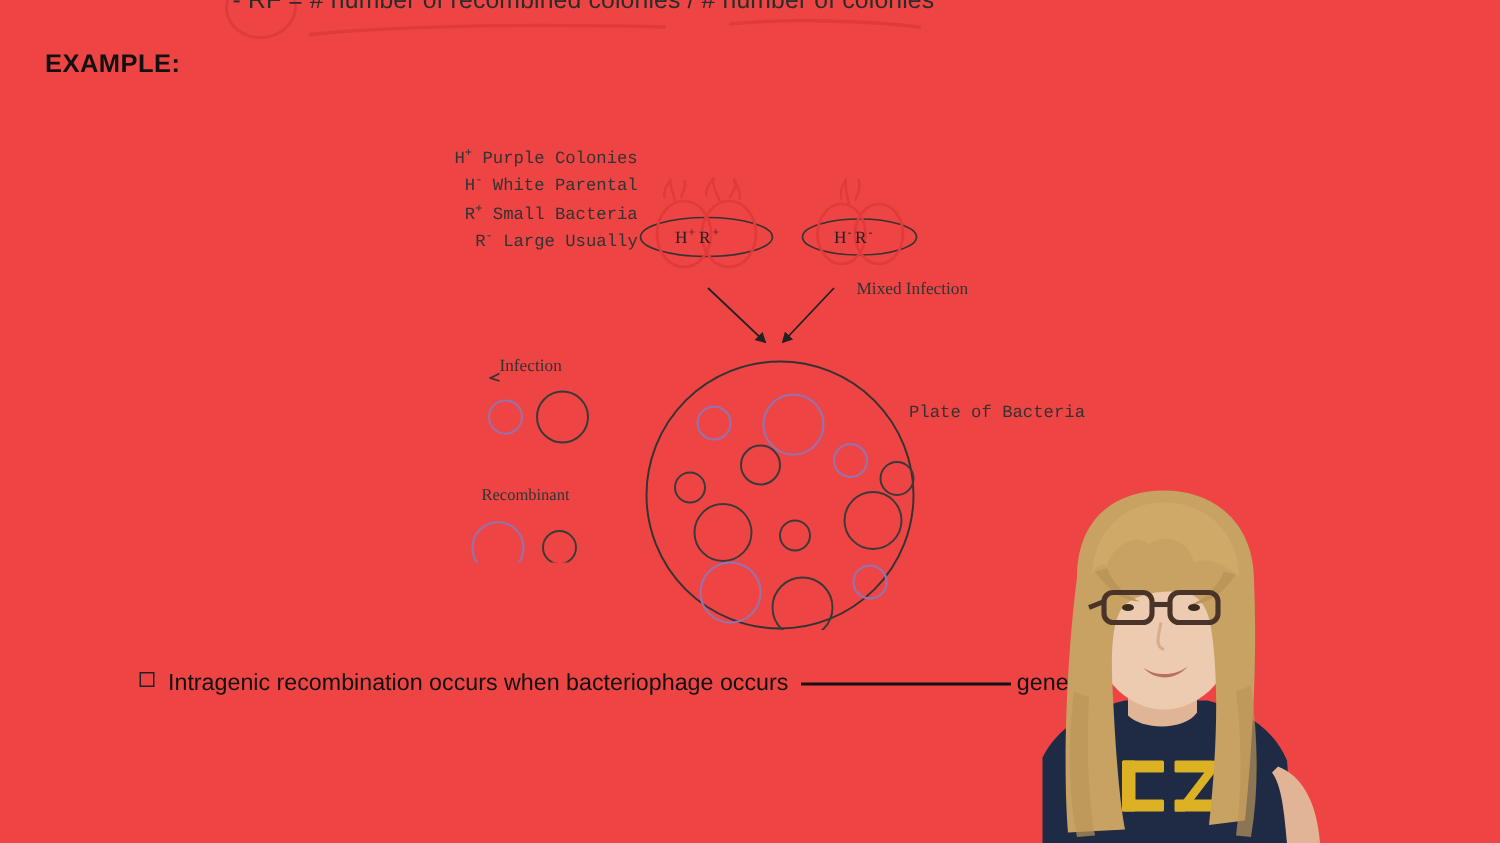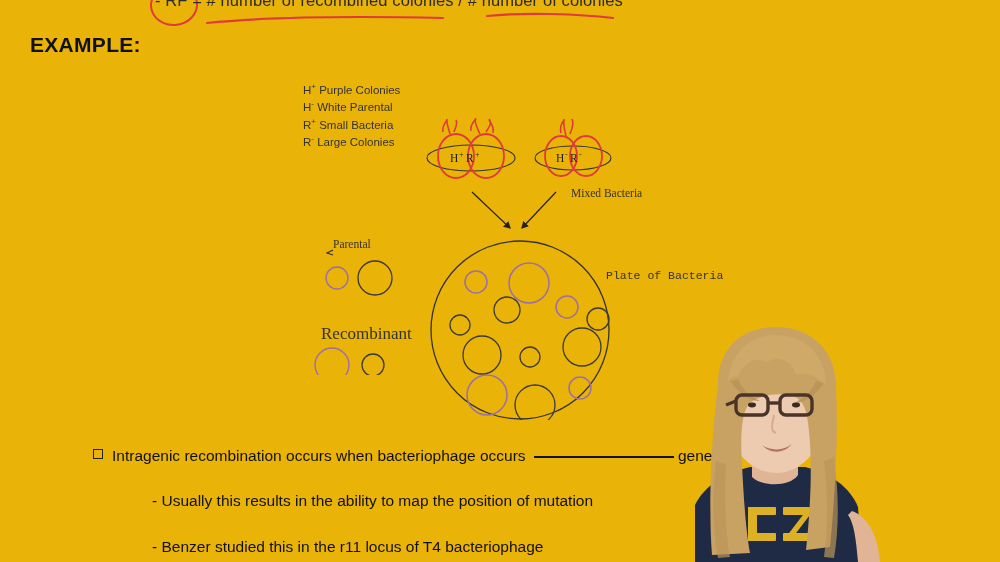--- a/index.html
+++ b/index.html
@@ -3,48 +3,48 @@
 <meta charset="utf-8">
 <style>
   html,body{margin:0;padding:0;}
   body{
     width:1000px;height:562px;
     background:#ffffff;
     font-family:"Liberation Sans", sans-serif;
     overflow:hidden;
     position:relative;
   }
-  .slide{position:absolute;inset:0;background:#eab308;}
+  .slide{position:absolute;inset:0;background:#ef4444;text-align:right;}
 
   
   .formula-line{
     position:absolute;left:155px;top:-9px;
     font-family:"Liberation Sans", sans-serif;
     font-size:16.5px;color:#2b2b2b;white-space:nowrap;
     letter-spacing:.1px;
   }
   .red-ellipse{
     position:absolute;left:150px;top:-16px;width:44px;height:38px;
     border:2.2px solid #e03a3a;border-radius:50%;
     transform:rotate(-4deg);
   }
   .red-underline{position:absolute;height:0;}
   .red-underline svg{display:block;overflow:visible;}
 
   
   .example-label{
     position:absolute;left:30px;top:33px;
-    font-size:21px;font-weight:bold;color:#111;
+    font-size:17px;font-weight:bold;color:#111;
     letter-spacing:.3px;
   }
 
   
   .legend{
-    position:absolute;left:303px;top:80px;
-    font-family:Liberation Sans, sans-serif;
+    position:absolute;left:303px;top:96px;
+    font-family:Liberation Mono, monospace;
     font-size:11.5px;color:#333;line-height:14.6px;
   }
   .legend .sup{font-size:8px;vertical-align:super;}
 
   
   .cells{position:absolute;left:418px;top:118px;width:220px;height:80px;}
   .cells svg{display:block;}
 
   .mixed-infection{
     position:absolute;left:571px;top:187px;
@@ -55,21 +55,21 @@
   
   .arrows{position:absolute;left:470px;top:190px;width:110px;height:50px;}
 
   
   .key-parental{
     position:absolute;left:333px;top:238px;
     font-family:"Liberation Serif", serif;font-size:11.5px;color:#333;
   }
   .key-recombinant{
     position:absolute;left:321px;top:324px;
-    font-family:"Liberation Serif", serif;font-size:17px;color:#333;
+    font-family:"Liberation Serif", serif;font-size:11px;color:#333;
   }
   .key-tick{position:absolute;left:326px;top:243px;width:8px;height:8px;}
   .key-circles{position:absolute;left:310px;top:255px;width:110px;height:120px;}
 
   
   .dish{position:absolute;left:420px;top:240px;width:210px;height:180px;}
   .plate-label{
     position:absolute;left:606px;top:269px;
     font-family:Liberation Mono, monospace;font-size:11.5px;color:#333;
   }
@@ -132,21 +132,21 @@
     <div>
       <span>H</span><span class="sup">-</span>
       <span>White Parental</span>
     </div>
     <div>
       <span>R</span><span class="sup">+</span>
       <span>Small Bacteria</span>
     </div>
     <div>
       <span>R</span><span class="sup">-</span>
-      <span>Large Colonies</span>
+      <span>Large Usually</span>
     </div>
   </div>
 
   <div class="cells">
     <svg width="220" height="80" viewBox="0 0 220 80">
 
       <g>
         <ellipse cx="53" cy="40" rx="44" ry="13" fill="none" stroke="#333" stroke-width="1.1"></ellipse>
         <ellipse cx="38" cy="38" rx="18" ry="22" fill="none" stroke="#e03a3a" stroke-width="1.8"></ellipse>
         <ellipse cx="68" cy="38" rx="18" ry="22" fill="none" stroke="#e03a3a" stroke-width="1.8"></ellipse>
@@ -172,40 +172,40 @@
         <path d="M146,2 C143,6 142,11 143,15" stroke="#e03a3a" stroke-width="1.6" fill="none"></path>
         <path d="M152,16 C155,9 156,5 154,1" stroke="#e03a3a" stroke-width="1.6" fill="none"></path>
       </g>
       <text x="138" y="44" font-family="'Liberation Serif',serif" font-size="11.5" fill="#222">H</text>
       <text x="147" y="39" font-family="'Liberation Serif',serif" font-size="8" fill="#222">-</text>
       <text x="152" y="44" font-family="'Liberation Serif',serif" font-size="11.5" fill="#222">R</text>
       <text x="161" y="39" font-family="'Liberation Serif',serif" font-size="8" fill="#222">-</text>
     </svg>
   </div>
 
-  <div class="mixed-infection">Mixed Bacteria</div>
+  <div class="mixed-infection">Mixed Infection</div>
 
   <div class="arrows">
     <svg width="110" height="50" viewBox="0 0 110 50">
       <defs>
         <marker id="ah" markerWidth="7" markerHeight="7" refX="5" refY="3.2" orient="auto">
           <path d="M0,0 L6,3.2 L0,6.4 z" fill="#222"></path>
         </marker>
       </defs>
       <line x1="2" y1="2" x2="40" y2="38" stroke="#222" stroke-width="1.2" marker-end="url(#ah)"></line>
       <line x1="86" y1="2" x2="52" y2="38" stroke="#222" stroke-width="1.2" marker-end="url(#ah)"></line>
     </svg>
   </div>
 
   <div class="key-tick">
     <svg width="8" height="8" viewBox="0 0 8 8">
       <path d="M7,1 L1,4 L7,6" stroke="#333" stroke-width="1.2" fill="none"></path>
     </svg>
   </div>
-  <div class="key-parental">Parental</div>
+  <div class="key-parental">Infection</div>
   <div class="key-recombinant">Recombinant</div>
 
   <div class="key-circles">
     <svg width="110" height="120" viewBox="0 0 110 120">
 
       <circle cx="27" cy="23" r="11" fill="none" stroke="#9b6fa8" stroke-width="1.4"></circle>
       <circle cx="65" cy="23" r="17" fill="none" stroke="#3a3a3a" stroke-width="1.3"></circle>
 
       <circle cx="22" cy="110" r="17" fill="none" stroke="#9b6fa8" stroke-width="1.5"></circle>
       <circle cx="63" cy="110" r="11" fill="none" stroke="#3a3a3a" stroke-width="1.3"></circle>
@@ -231,22 +231,20 @@
         </g>
     </svg>
   </div>
 
   <div class="plate-label">Plate of Bacteria</div>
 
   <div class="bullet-main">
     <span class="sq"></span><b>Intragenic recombination</b><span> occurs when bacteriophage occurs </span><span class="blank-line"></span><span>gene</span>
   </div>
 
-  <div class="sub-bullet sub-1">- Usually this results in the ability to map the position of mutation</div>
-  <div class="sub-bullet sub-2">- Benzer studied this in the r11 locus of T4 bacteriophage</div>
 
   <div class="presenter">
     <svg width="400" height="307" viewBox="0 0 400 307">
 
       <g>
 
         <path d="M95,307 L95,250 C105,230 125,218 150,212 L205,212 C230,218 250,232 258,252 L262,307 Z" fill="#1f2a44"></path>
 
         <path d="M152,196 L152,222 C162,232 190,232 198,220 L198,196 Z" fill="#dfb595"></path>
 

